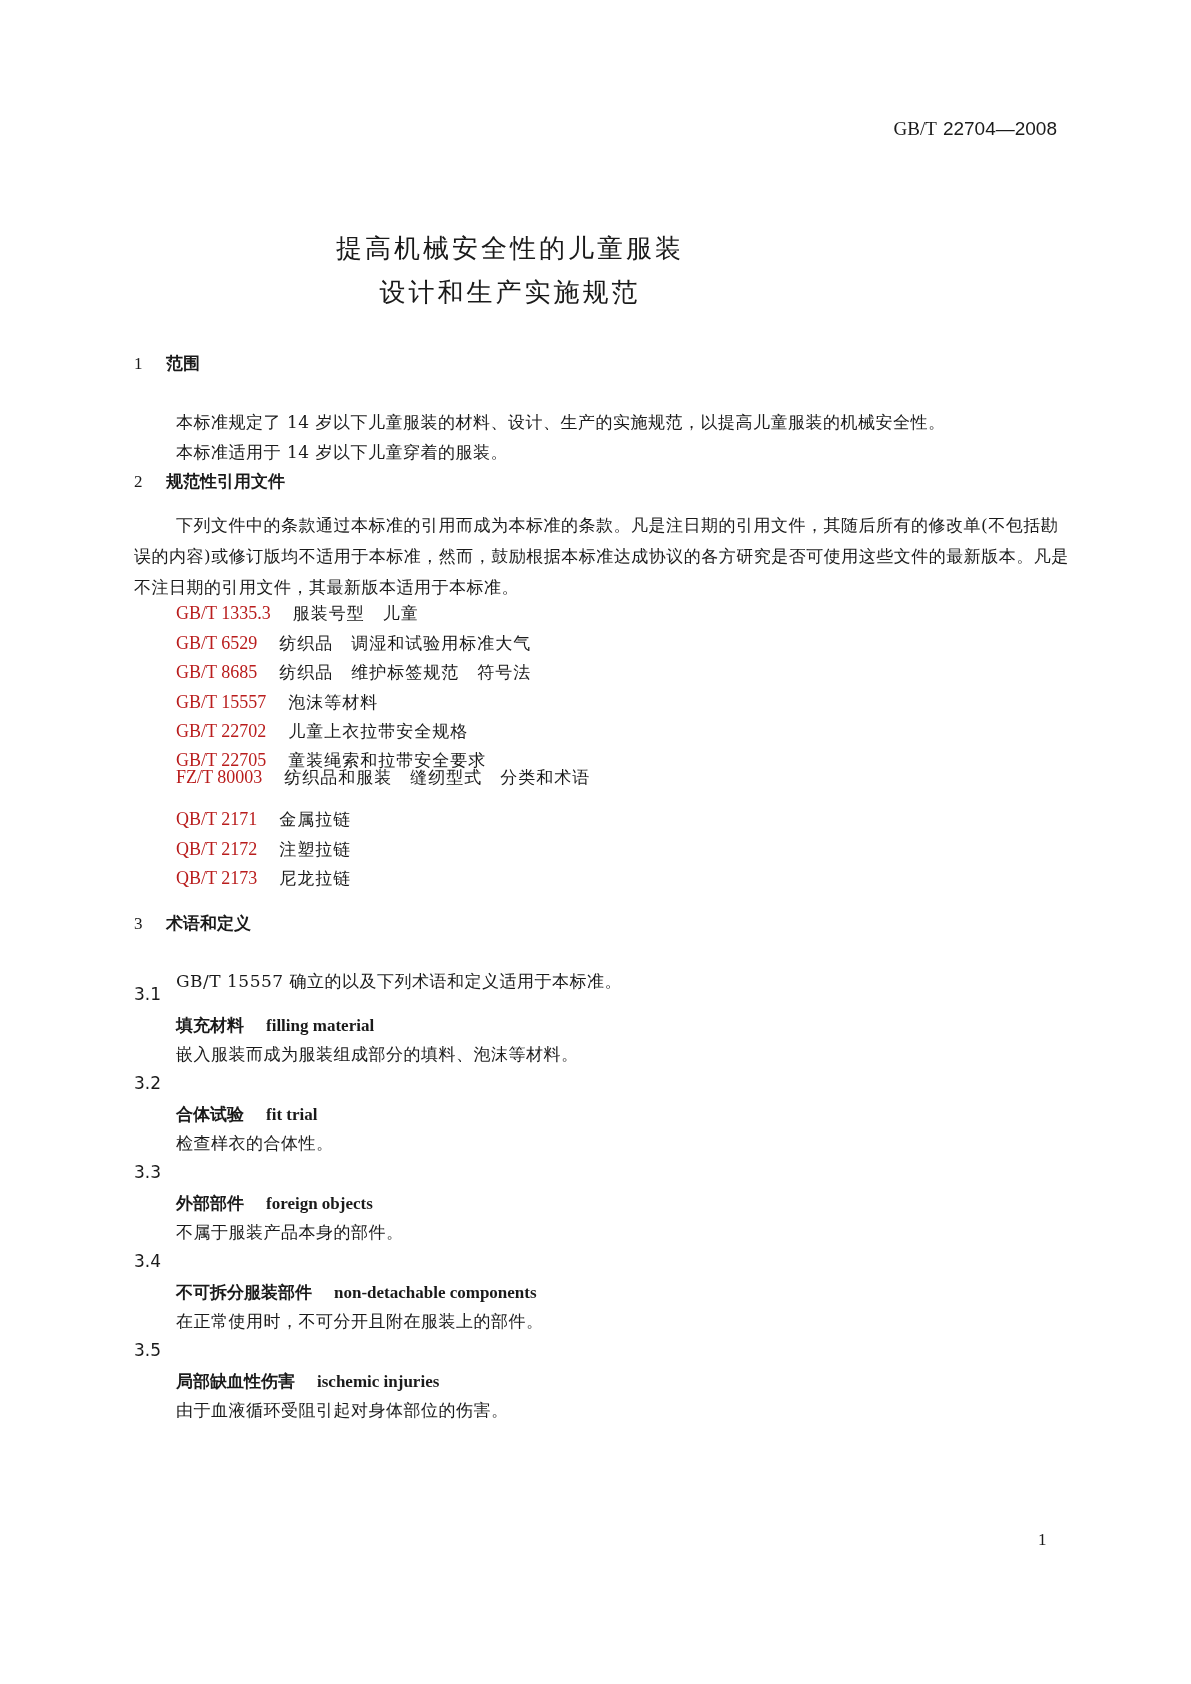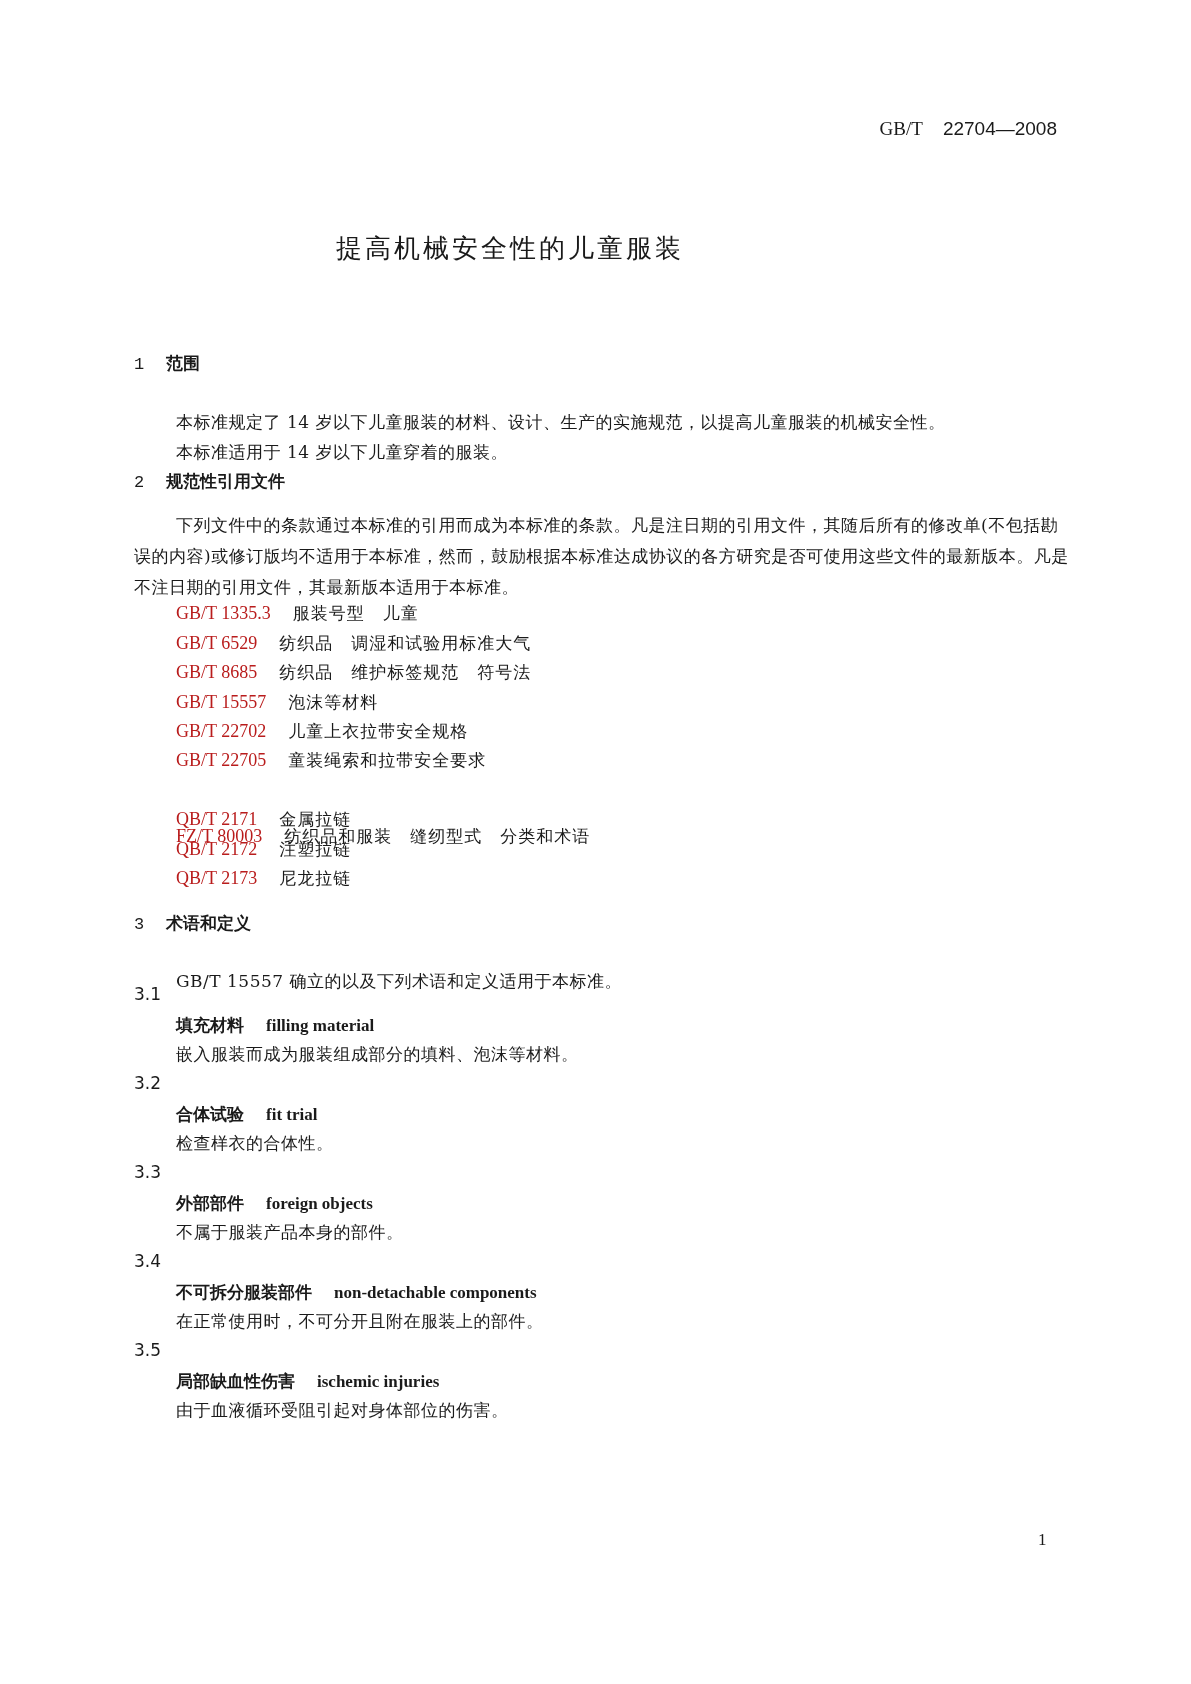--- a/index.html
+++ b/index.html
@@ -6,29 +6,29 @@
   body {
     width: 1191px; height: 1684px; position: relative; overflow: hidden;
     color: #1a1a1a;
     font-family: "DejaVu Serif", "Liberation Serif", serif;
   }
   .std-code {
     position: absolute; top: 118px; right: 134px;
     font-family: "Liberation Serif", serif; font-size: 19px;
   }
   .std-code .prefix { font-weight: normal; }
-  .std-code .num { font-family: "Liberation Sans", sans-serif; font-weight: normal; margin-left: 20px; }
+  .std-code .num { font-family: "Liberation Sans", sans-serif; font-weight: normal; margin-left: 6px; }
   .title {
     position: absolute; top: 226px; left: 0; width: 1020px; text-align: center;
     font-family: "DejaVu Sans", sans-serif; font-size: 26px; letter-spacing: 3px;
     line-height: 44px;
   }
   .abs { position: absolute; }
   .sec-head {
-    font-family: Liberation Mono, monospace; font-size: 17px; font-weight: bold;
+    font-family: Liberation Serif, serif; font-size: 17px; font-weight: bold;
     left: 134px;
   }
   .sec-head .sn { display: inline-block; width: 32px; font-weight: normal; }
   .para {
     font-size: 17px; line-height: 31px; letter-spacing: 0.5px;
   }
   .indent { left: 176px; margin-top: 13px; }
   .full { left: 134px; width: 940px; text-indent: 42px; }
   .ref-item { left: 176px; font-size: 17px; }
   .ref-item .code { font-family: "Liberation Serif", serif; font-size: 18px; margin-right: 22px; color:#b91c1c; }
@@ -46,40 +46,41 @@
 </style>
 </head>
 <body>
 
 <div class="std-code">
   <span class="prefix">GB/T</span><span class="num">22704—2008</span>
 </div>
 
 <div class="title">
   <div>提高机械安全性的儿童服装</div>
+  <div>设计和生产实施规范</div>
 </div>
 
 <div class="abs sec-head" style="top:352px">
   <span class="sn">1</span><span>范围</span>
 </div>
 <div class="abs para indent" style="top:394px">本标准规定了 14 岁以下儿童服装的材料、设计、生产的实施规范，以提高儿童服装的机械安全性。</div>
 <div class="abs para indent" style="top:424px">本标准适用于 14 岁以下儿童穿着的服装。</div>
 
 <div class="abs sec-head" style="top:470px">
   <span class="sn">2</span><span>规范性引用文件</span>
 </div>
 <div class="abs para full" style="top:510px">下列文件中的条款通过本标准的引用而成为本标准的条款。凡是注日期的引用文件，其随后所有的修改单(不包括勘误的内容)或修订版均不适用于本标准，然而，鼓励根据本标准达成协议的各方研究是否可使用这些文件的最新版本。凡是不注日期的引用文件，其最新版本适用于本标准。</div>
 
 <div class="abs ref-item" style="top:602px"><span class="code">GB/T 1335.3</span><span class="name">服装号型　儿童</span></div>
 <div class="abs ref-item" style="top:632px"><span class="code">GB/T 6529</span><span class="name">纺织品　调湿和试验用标准大气</span></div>
 <div class="abs ref-item" style="top:661px"><span class="code">GB/T 8685</span><span class="name">纺织品　维护标签规范　符号法</span></div>
 <div class="abs ref-item" style="top:691px"><span class="code">GB/T 15557</span><span class="name">泡沫等材料</span></div>
 <div class="abs ref-item" style="top:720px"><span class="code">GB/T 22702</span><span class="name">儿童上衣拉带安全规格</span></div>
 <div class="abs ref-item" style="top:749px"><span class="code">GB/T 22705</span><span class="name">童装绳索和拉带安全要求</span></div>
-<div class="abs ref-item" style="top:825px"><span class="code">FZ/T 80003</span><span class="name">纺织品和服装　缝纫型式　分类和术语</span></div>
+<div class="abs ref-item" style="top:766px"><span class="code">FZ/T 80003</span><span class="name">纺织品和服装　缝纫型式　分类和术语</span></div>
 <div class="abs ref-item" style="top:808px"><span class="code">QB/T 2171</span><span class="name">金属拉链</span></div>
 <div class="abs ref-item" style="top:838px"><span class="code">QB/T 2172</span><span class="name">注塑拉链</span></div>
 <div class="abs ref-item" style="top:867px"><span class="code">QB/T 2173</span><span class="name">尼龙拉链</span></div>
 
 <div class="abs sec-head" style="top:912px">
   <span class="sn">3</span><span>术语和定义</span>
 </div>
 <div class="abs para indent" style="top:953px">GB/T 15557 确立的以及下列术语和定义适用于本标准。</div>
 
 <div class="abs term-num" style="top:984px">3.1</div>

